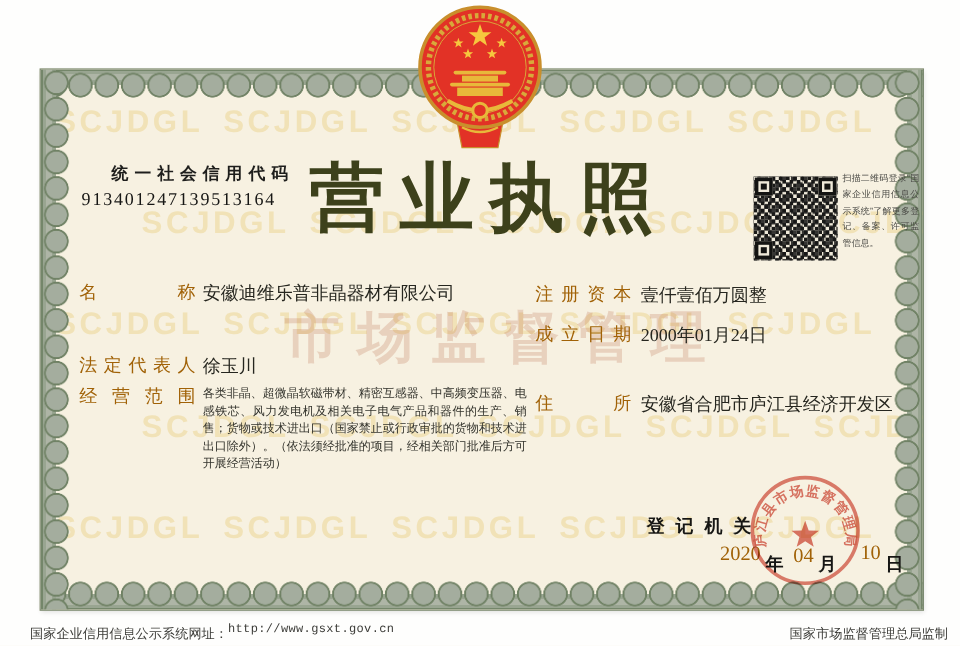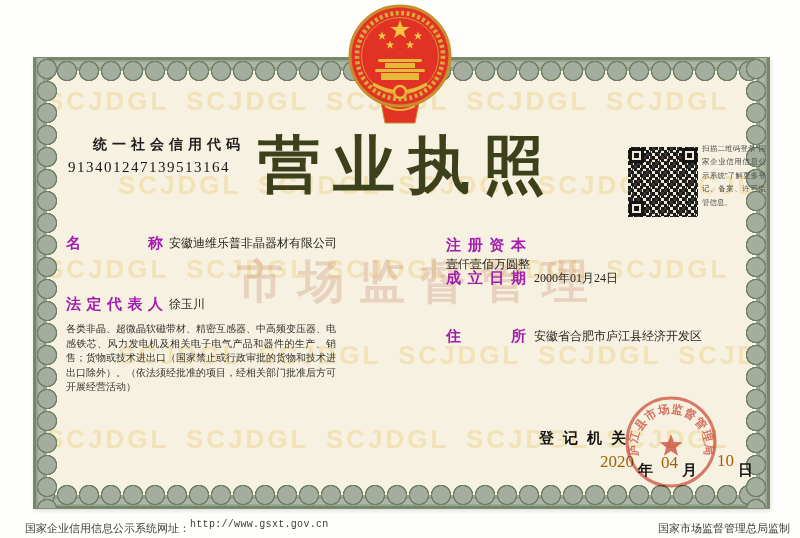--- a/index.html
+++ b/index.html
@@ -59,29 +59,29 @@
         repeating-conic-gradient(#1a1a18 0 25%,#efe9d9 0 50%) 0 0/6px 6px;}
   .fp{position:absolute;width:15px;height:15px;background:#efe9d9;border:3px solid #141412;box-sizing:border-box;}
   .fp::after{content:"";position:absolute;inset:2px;background:#141412;}
   .fp.tl{left:1px;top:1px;} .fp.tr{right:1px;top:1px;} .fp.bl{left:1px;bottom:1px;}
   .qr-caption{position:absolute;left:668px;top:84px;width:64px;z-index:2;
       font-size:7.5px;line-height:13.4px;color:#4b4b46;text-align:justify;}
 
   
   .row{position:absolute;z-index:2;display:flex;align-items:flex-start;}
   .row.lft{left:32px;} .row.rgt{left:412px;}
-  .flabel{display:inline-block;font-weight:700;font-size:15px;color:#a21caf;
+  .flabel{display:inline-block;font-weight:400;font-size:15px;color:#a16207;
       text-align:justify;text-align-last:justify;flex:none;}
   .lft .flabel{width:97px;margin-right:6px;}
   .rgt .flabel{width:80px;margin-right:8px;}
-  .fvalue{font-size:12px;color:#26261f;padding-top:1px;}
+  .fvalue{font-size:15px;color:#26261f;padding-top:1px;}
   .fvalue.num{font-family:Liberation Serif, serif;}
   .fvalue.scope{width:270px;font-size:10px;line-height:14.5px;text-align:justify;color:#33332c;}
   .r1{top:176px;} .r2{top:208px;} .r3{top:237px;} .r4{top:263px;}
-  .q1{top:178px;flex-direction:column;} .q2{top:211px;} .q3{top:243px;} .q4{top:269px;justify-content:flex-end;}
+  .q1{top:178px;} .q2{top:211px;} .q3{top:243px;} .q4{top:269px;justify-content:flex-end;}
 
   
   .registrar{position:absolute;left:505px;top:371px;z-index:2;font-weight:700;font-size:15px;letter-spacing:9px;color:#161614;white-space:nowrap;}
   .dateline{position:absolute;left:566px;top:392px;z-index:2;white-space:nowrap;}
   .dateline .num{font-family:"Liberation Serif","DejaVu Serif",serif;font-size:17px;color:#a16207;display:inline-block;}
   .dateline .unit{font-weight:700;font-size:15px;color:#161614;display:inline-block;position:relative;top:10px;margin:0 4px;}
   .dateline .n-year{position:relative;top:2px;}
   .dateline .n-month{position:relative;top:3px;margin-left:4px;}
   .dateline .n-day{position:relative;top:1px;margin-left:16px;}
   .seal{position:absolute;left:589px;top:336px;width:96px;height:96px;z-index:3;opacity:.85;mix-blend-mode:multiply;}
@@ -145,20 +145,21 @@
 
   <div class="row lft r1">
     <span class="flabel">名称</span>
     <span class="fvalue">安徽迪维乐普非晶器材有限公司</span>
   </div>
   <div class="row lft r3">
     <span class="flabel">法定代表人</span>
     <span class="fvalue">徐玉川</span>
   </div>
   <div class="row lft r4">
+    <span class="flabel">经营范围</span>
     <span class="fvalue scope">各类非晶、超微晶软磁带材、精密互感器、中高频变压器、电感铁芯、风力发电机及相关电子电气产品和器件的生产、销售；货物或技术进出口（国家禁止或行政审批的货物和技术进出口除外）。（依法须经批准的项目，经相关部门批准后方可开展经营活动）</span>
   </div>
 
   <div class="row rgt q1">
     <span class="flabel">注册资本</span>
     <span class="fvalue">壹仟壹佰万圆整</span>
   </div>
   <div class="row rgt q2">
     <span class="flabel">成立日期</span>
     <span class="fvalue num">2000年01月24日</span>

